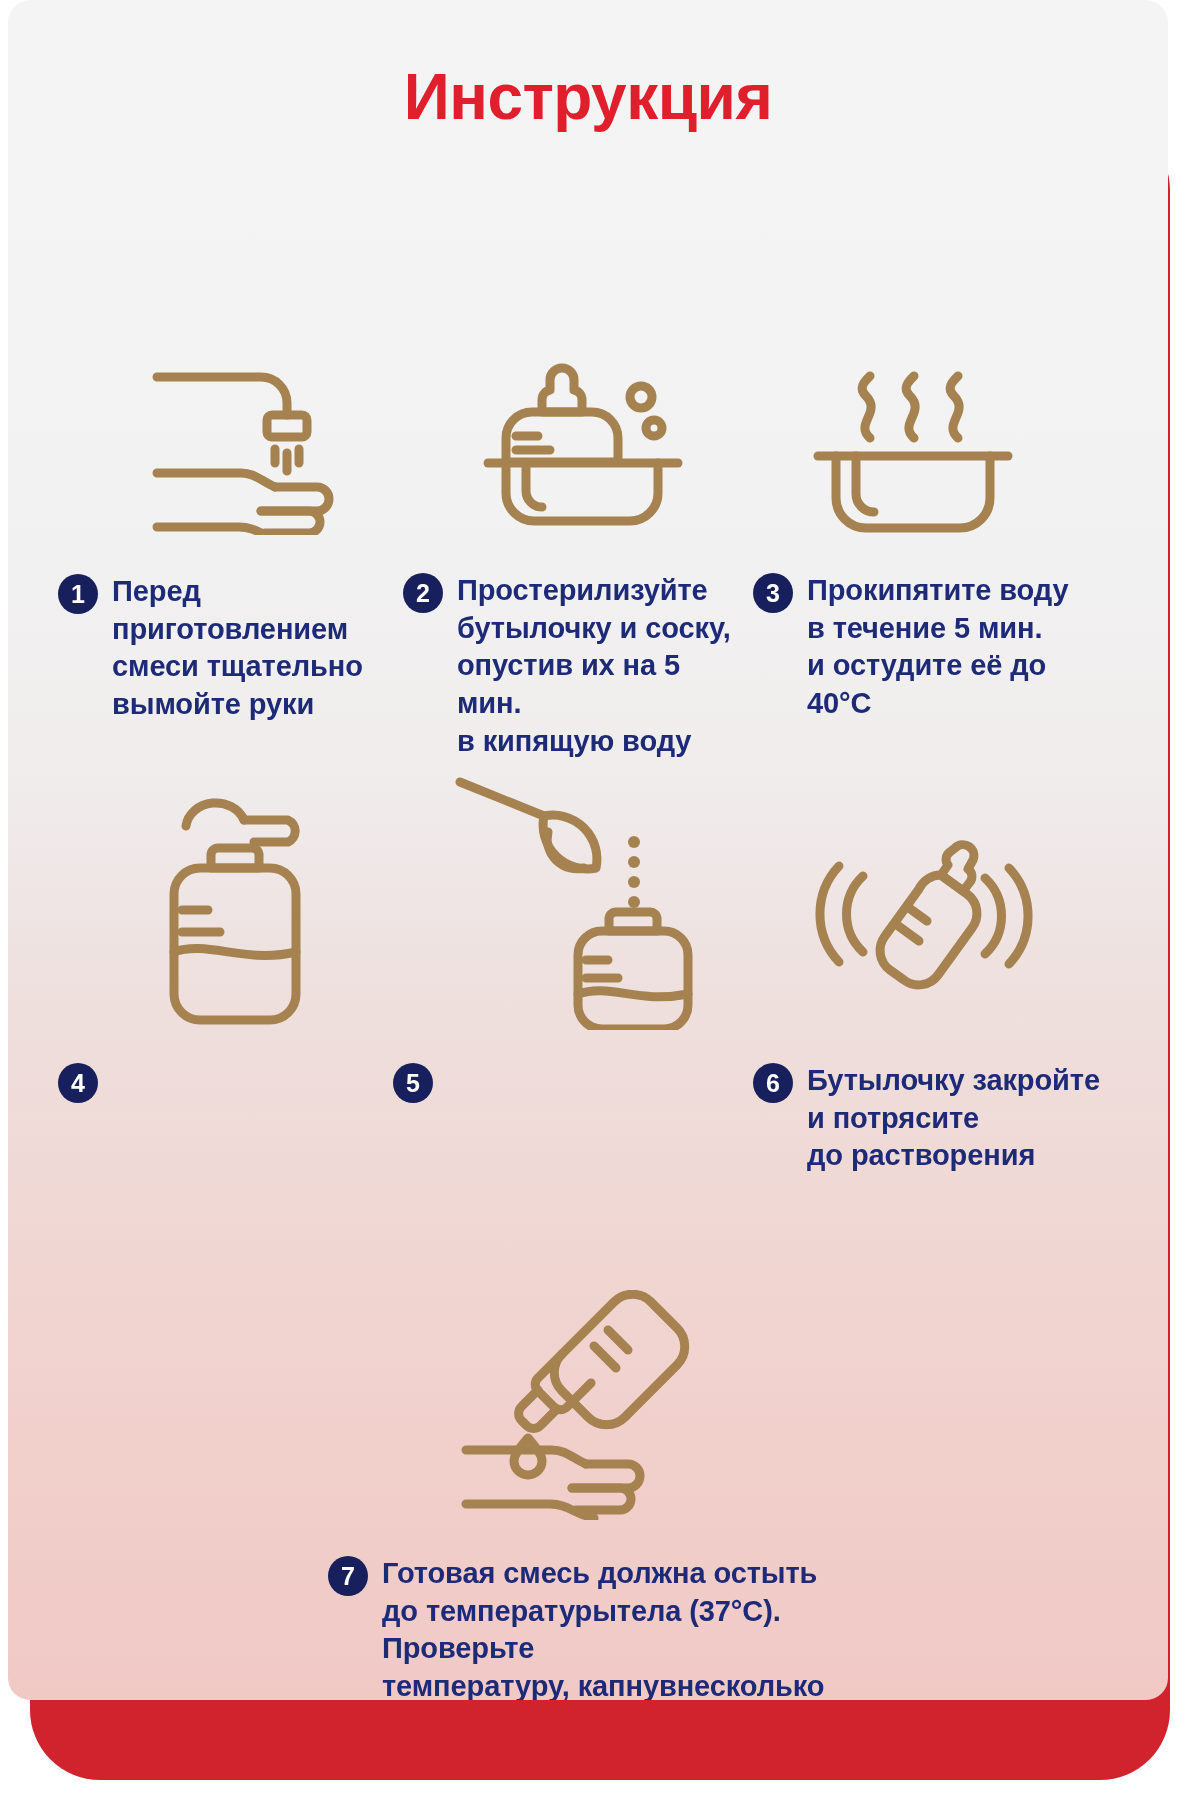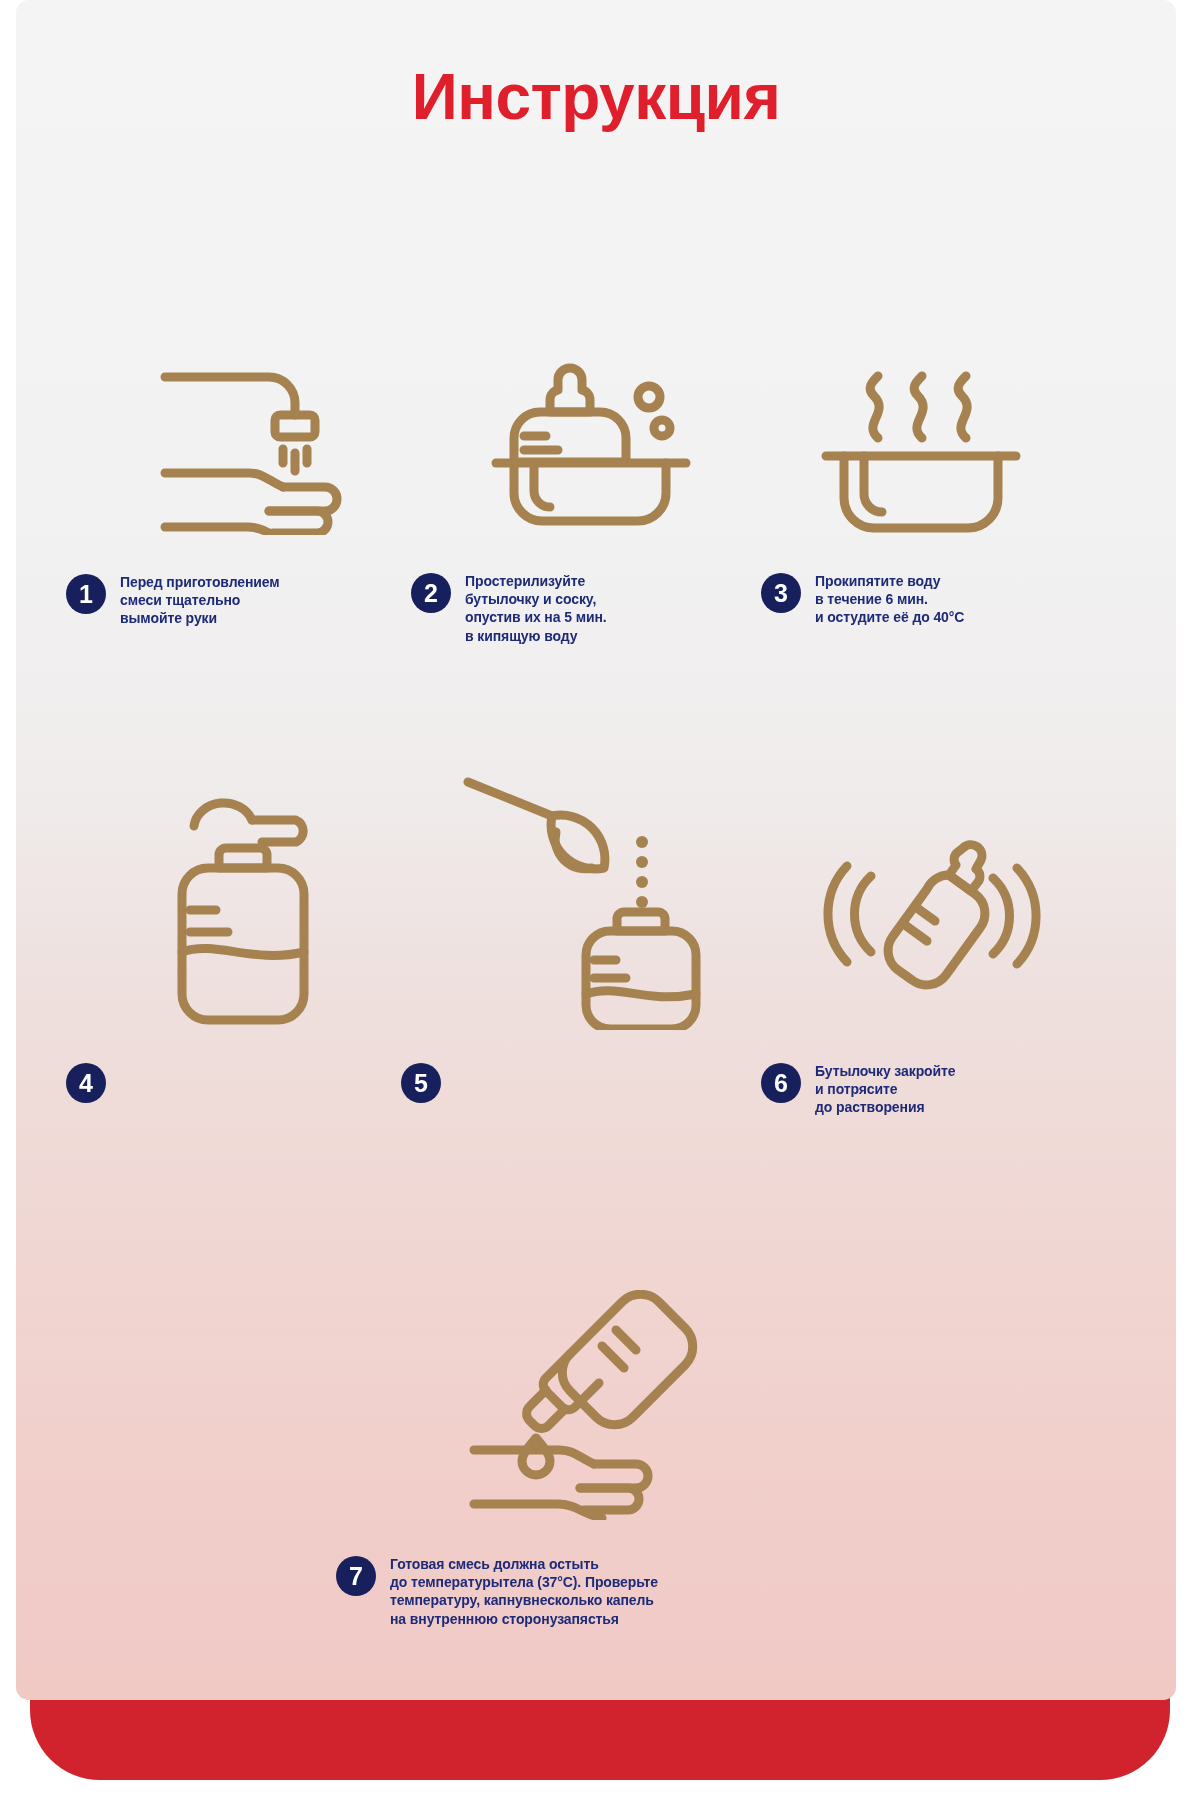--- a/index.html
+++ b/index.html
@@ -26,25 +26,25 @@
     top: 120px;
     width: 1140px;
     height: 1660px;
     background: #d0232e;
     border-radius: 70px;
   }
 
   
   .main-card {
     position: absolute;
-    left: 16px;
+    left: 8px;
     top: 0px;
     width: 1160px;
     height: 1700px;
-    border-radius: 13px;
+    border-radius: 22px;
     background: linear-gradient(180deg,
         #f4f4f4 0%,
         #f2f2f2 30%,
         #f0ecec 46%,
         #eee0de 58%,
         #f0d7d3 72%,
         #f1cfcb 86%,
         #f0c9c5 100%);
     overflow: hidden;
   }
@@ -94,21 +94,21 @@
     font-weight: bold;
     display: flex;
     align-items: center;
     justify-content: center;
     line-height: 1;
     margin-top: 1px;
   }
 
   .step-text {
     color: #1d2a78;
-    font-size: 14px;
+    font-size: 29px;
     font-weight: bold;
     line-height: 1.30;
     white-space: pre-line;
     letter-spacing: -0.1px;
   }
 
   
   #step-1 { left: 40px;  top: 355px;  width: 340px; }
   #step-1 .step-icon  { left: 95px;  top: 0; }
   #step-1 .step-body  { left: 10px;  top: 218px; }
@@ -215,21 +215,21 @@
           <path d="M10 96 H200"></path>
 
           <path d="M28 96 v42 a30 30 0 0 0 30 30 h94 a30 30 0 0 0 30 -30 V96"></path>
 
           <path d="M48 96 v38 a18 18 0 0 0 18 18"></path>
         </svg>
       </div>
       <div class="step-body">
         <div class="badge">3</div>
         <div class="step-text">Прокипятите воду
-в течение 6 мин.
+в течение 5 мин.
 и остудите её до 40°C</div>
       </div>
     </div>
 
     <div class="step" id="step-4">
       <div class="step-icon">
         <svg width="170" height="240" viewBox="0 0 170 240" fill="none" stroke="#a5824f" stroke-width="9" stroke-linecap="round" stroke-linejoin="round">
 
           <path d="M28 36 a30 26 0 0 1 58 -6"></path>
           <path d="M86 30 h44 a12 12 0 0 1 0 22 H96"></path>

